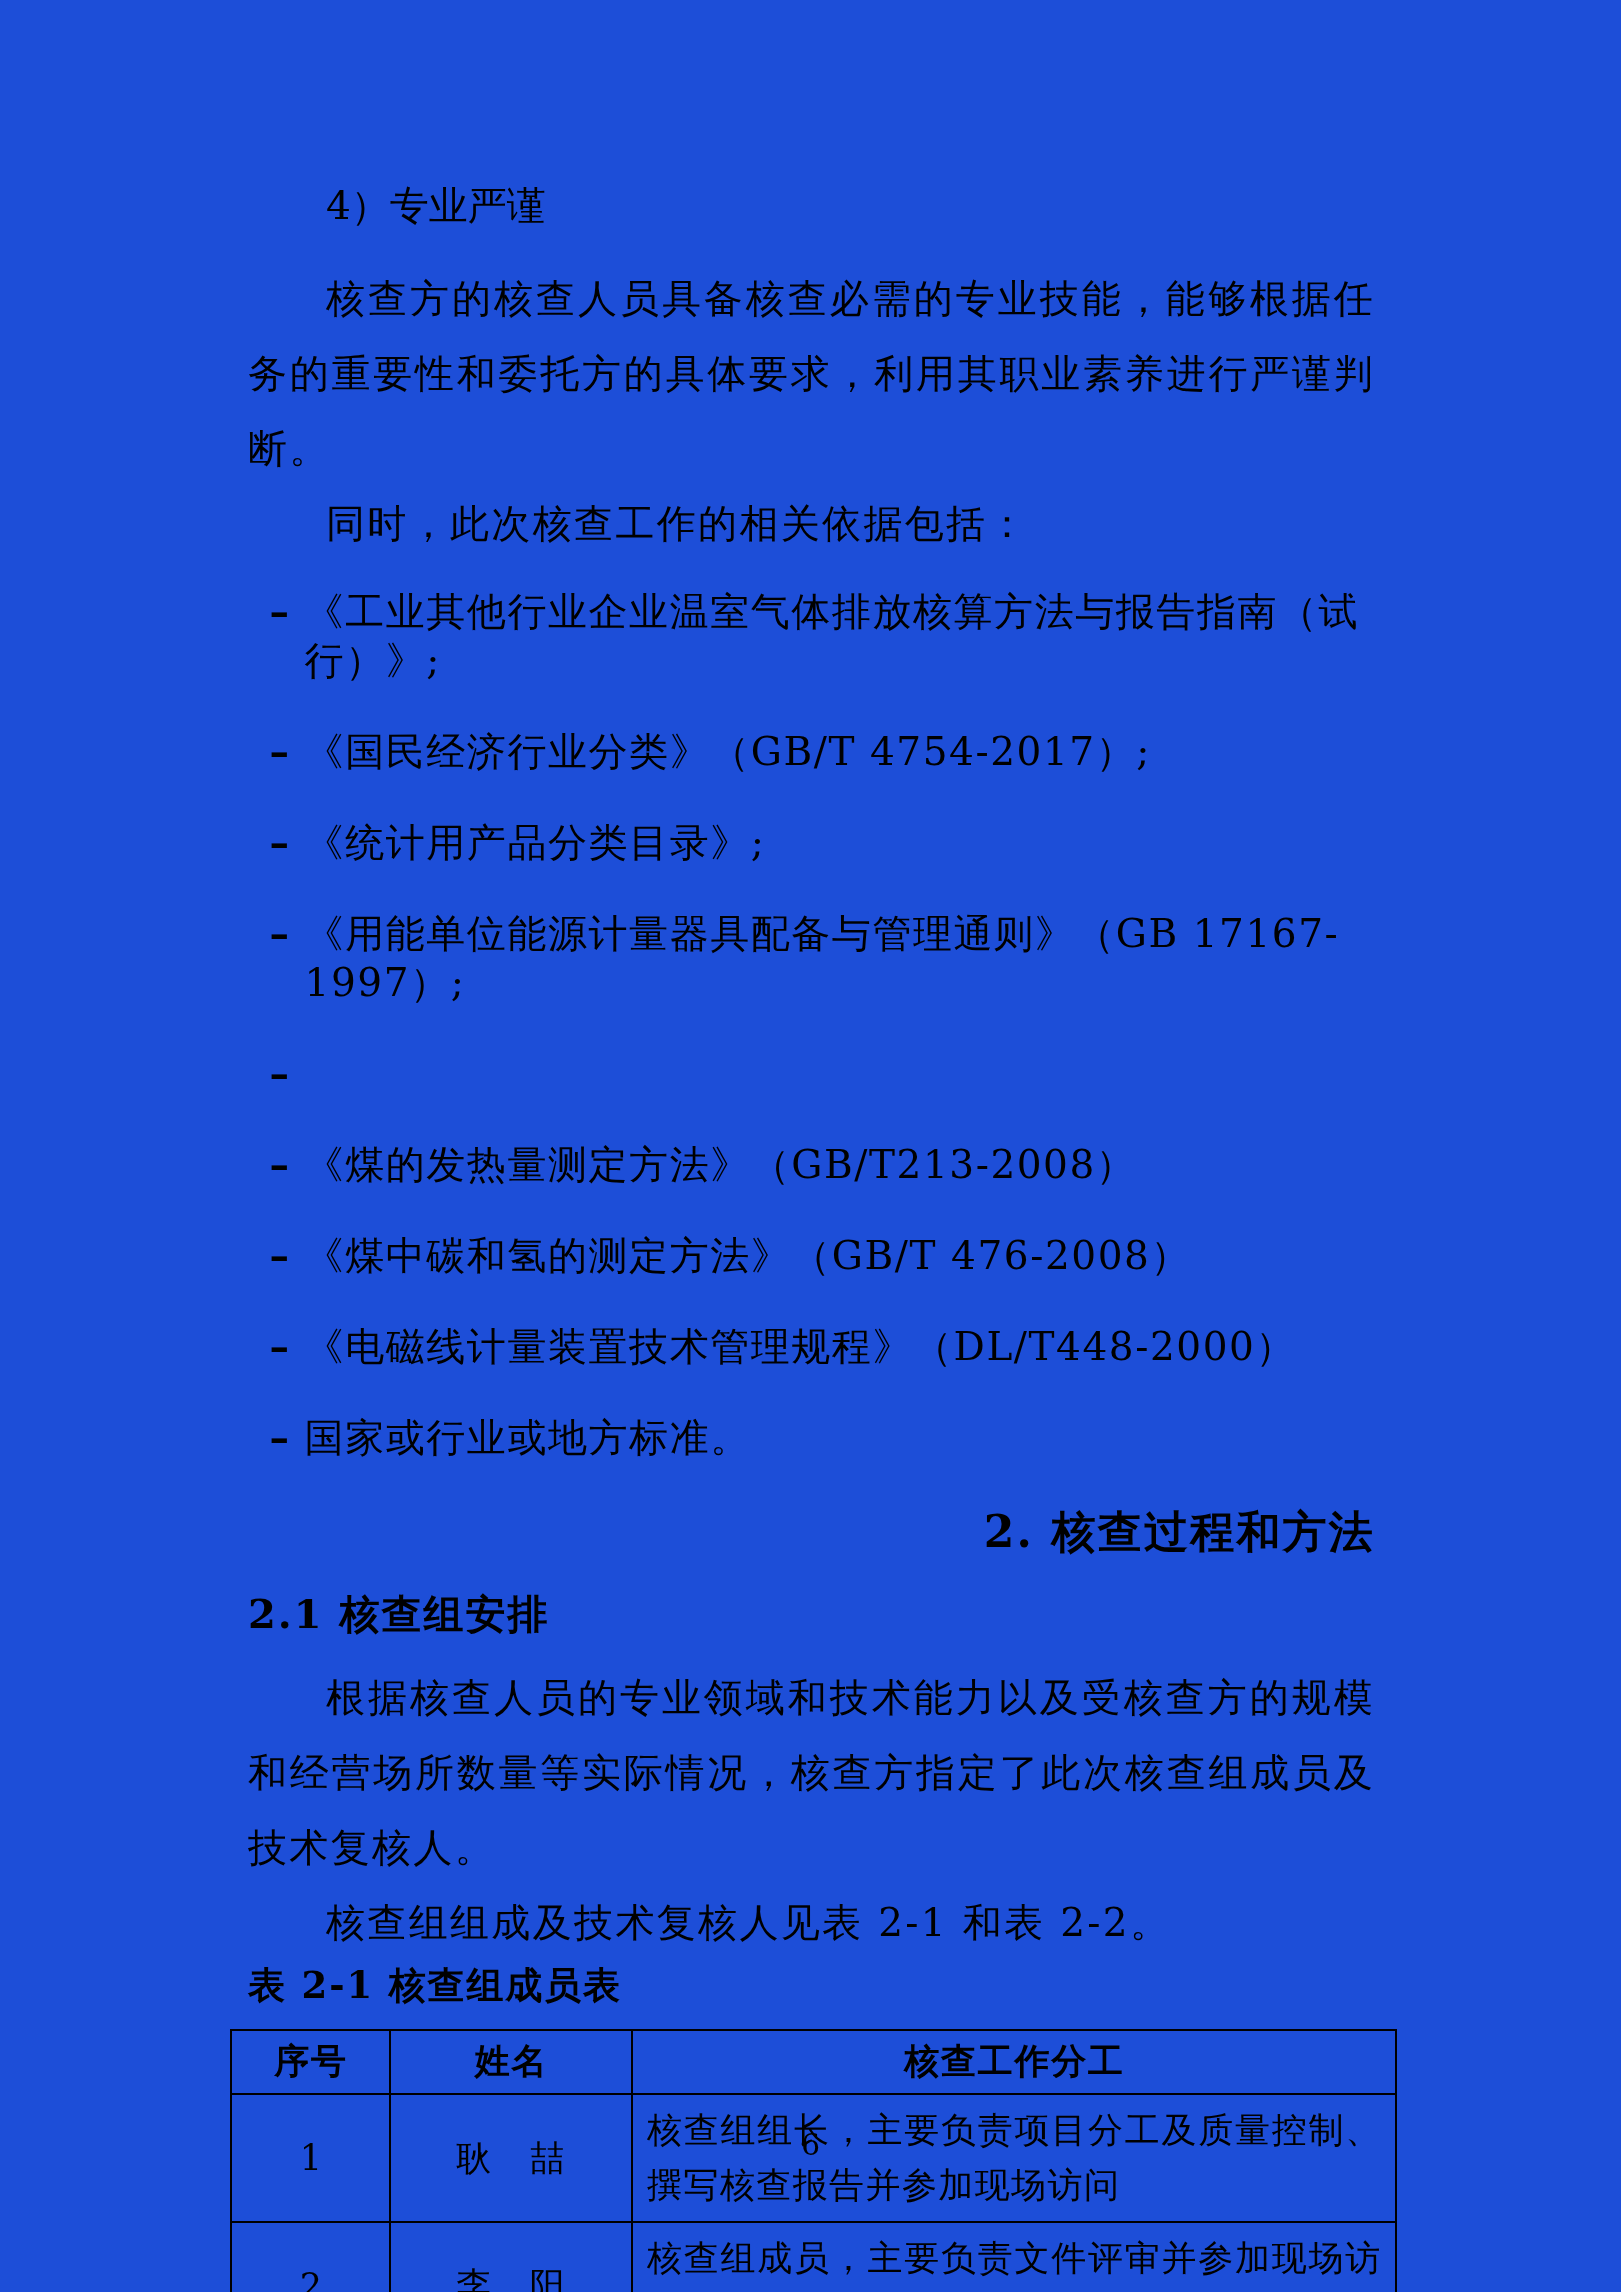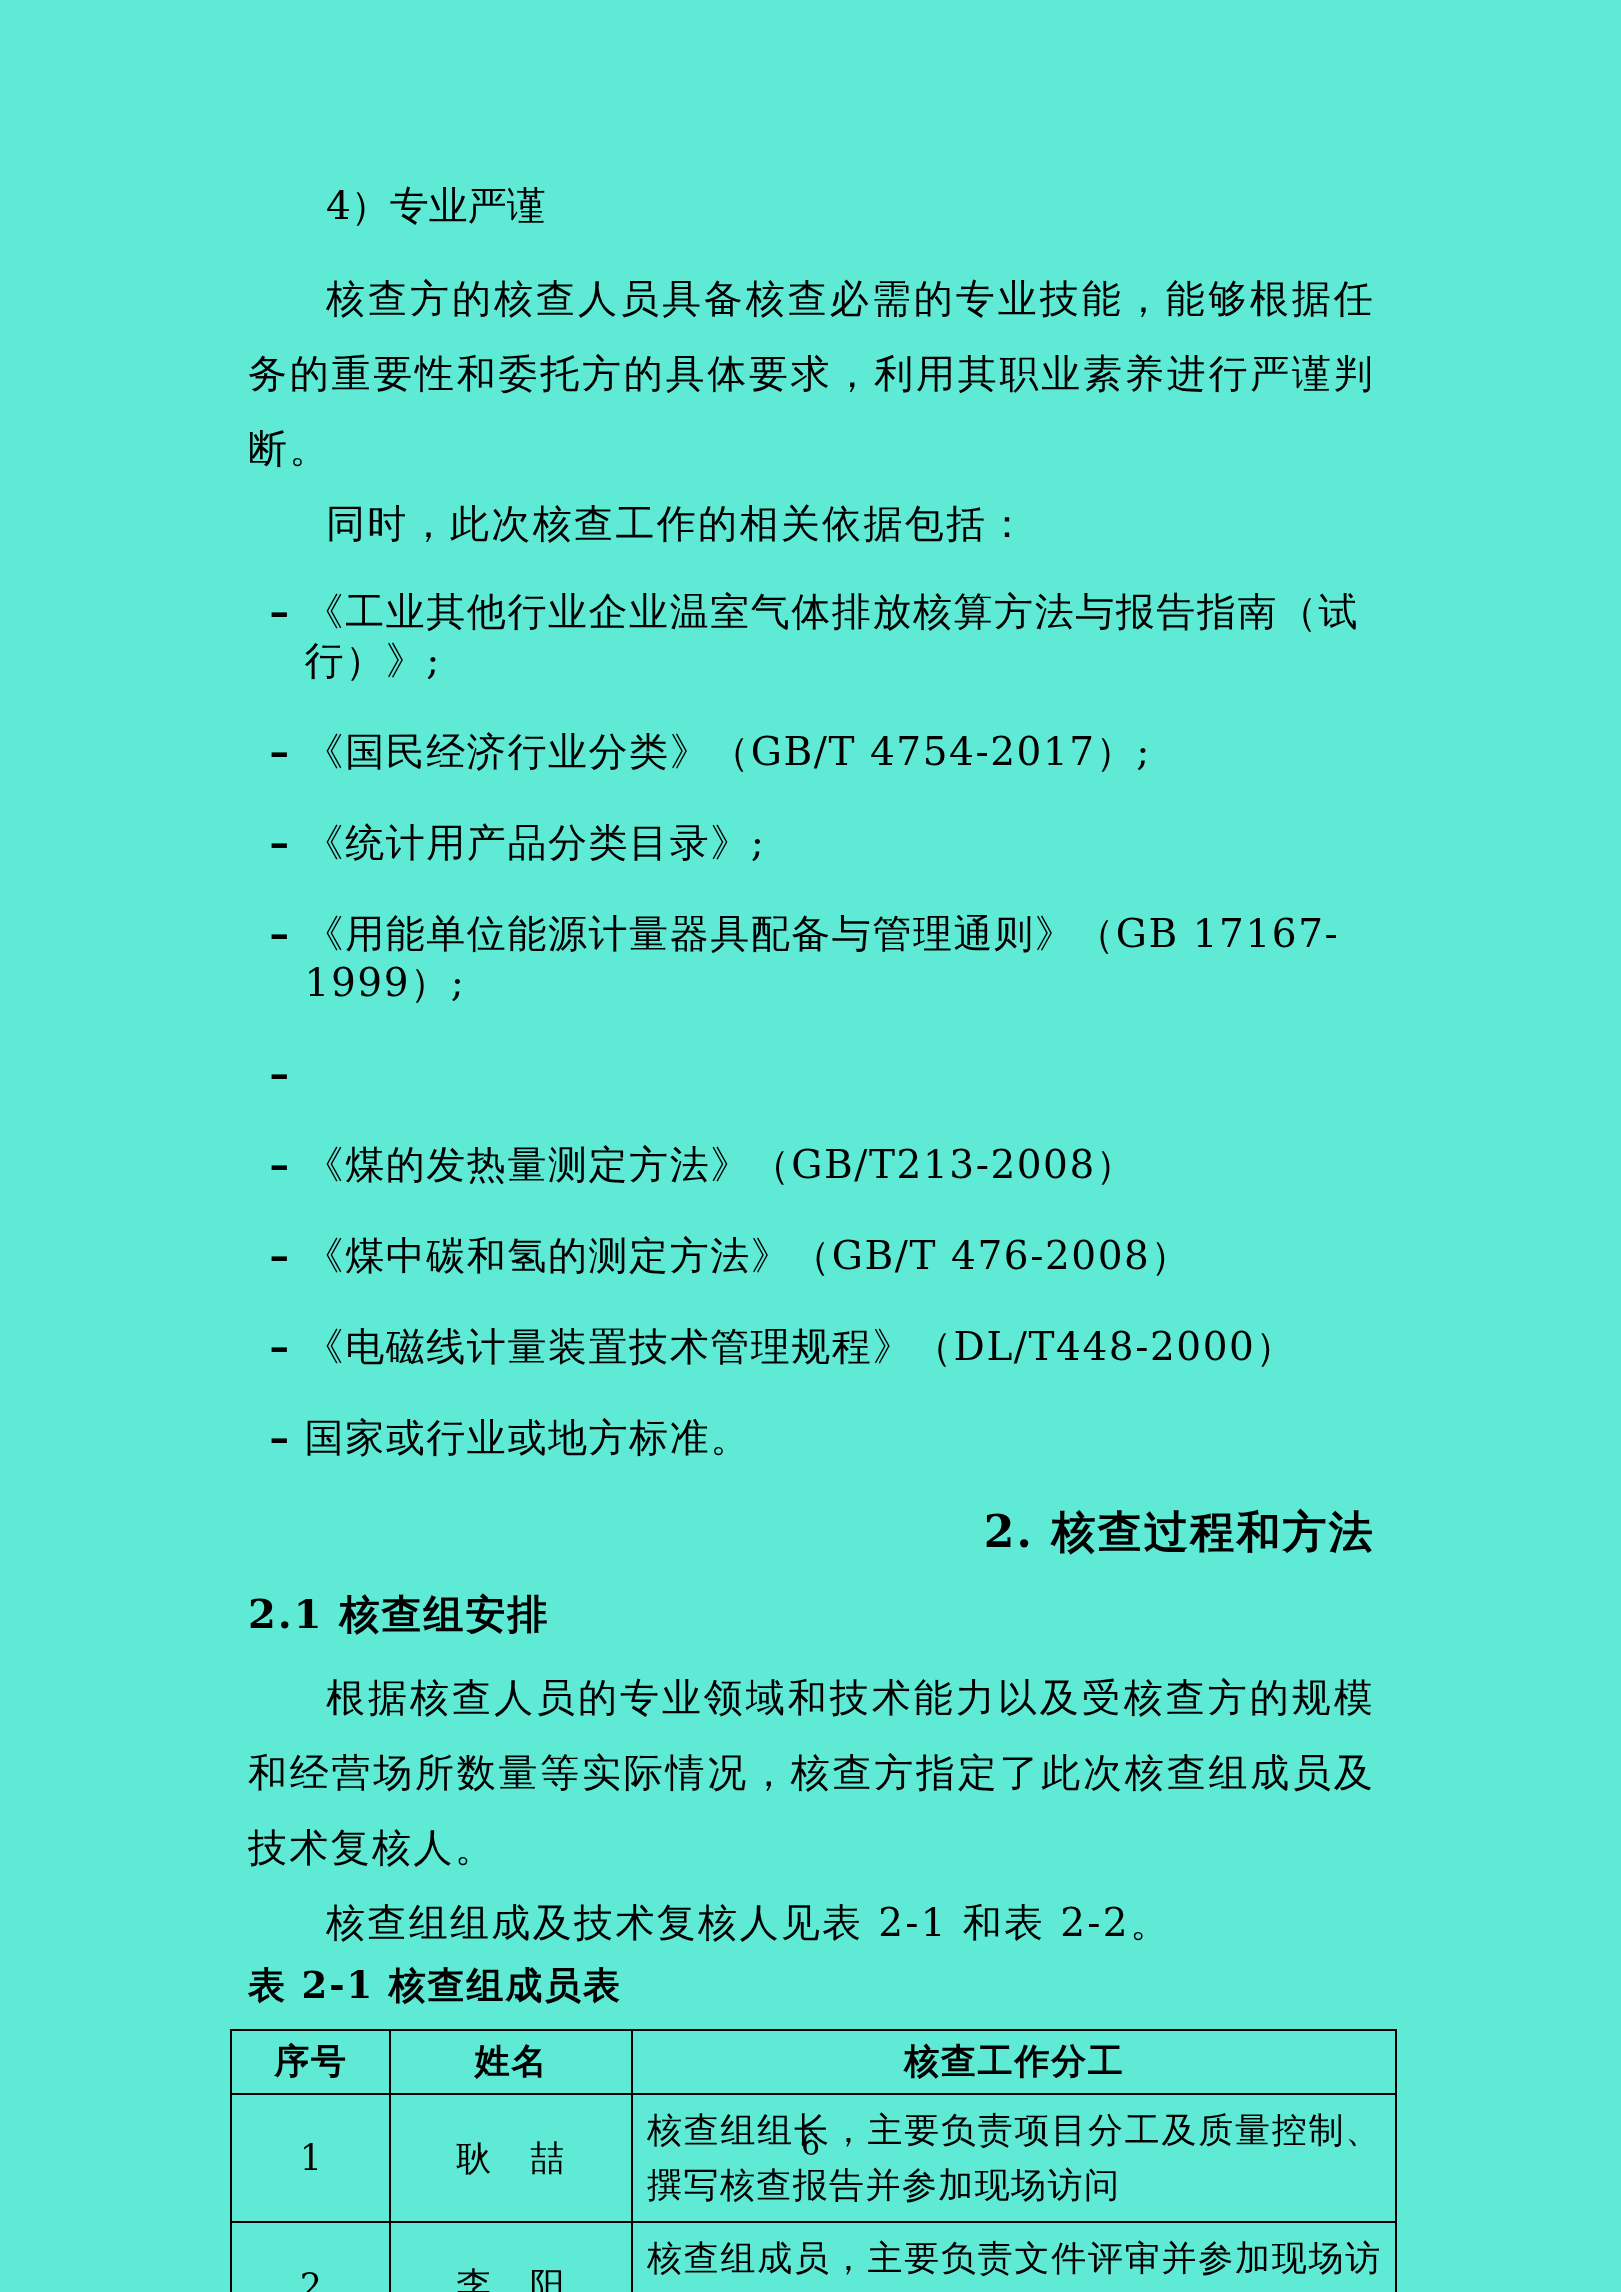--- a/index.html
+++ b/index.html
@@ -1,21 +1,21 @@
 <!DOCTYPE html>
 <html><head>
 <meta charset="utf-8">
 <style>
   * { margin: 0; padding: 0; box-sizing: border-box; }
   html, body { background: #e8e8e8; }
   .page {
     position: relative;
     width: 1621px;
     height: 2293px;
-    background: #5eead4;
+    background: #1d4ed8;
     color: #000000;
     font-family: "DejaVu Serif", "Liberation Serif", serif;
     overflow: hidden;
   }
   .content {
     position: absolute;
     left: 248px;
     top: 181px;
     width: 1127px;
   }
@@ -134,21 +134,21 @@
       <li>
         <span class="dash">–</span>
         <span>《国民经济行业分类》（GB/T 4754-2017）;</span>
       </li>
       <li>
         <span class="dash">–</span>
         <span>《统计用产品分类目录》;</span>
       </li>
       <li>
         <span class="dash">–</span>
-        <span>《用能单位能源计量器具配备与管理通则》（GB 17167-1999）;</span>
+        <span>《用能单位能源计量器具配备与管理通则》（GB 17167-1997）;</span>
       </li>
       <li>
         <span class="dash">–</span>
       </li>
       <li>
         <span class="dash">–</span>
         <span>《煤的发热量测定方法》（GB/T213-2008）</span>
       </li>
       <li>
         <span class="dash">–</span>

